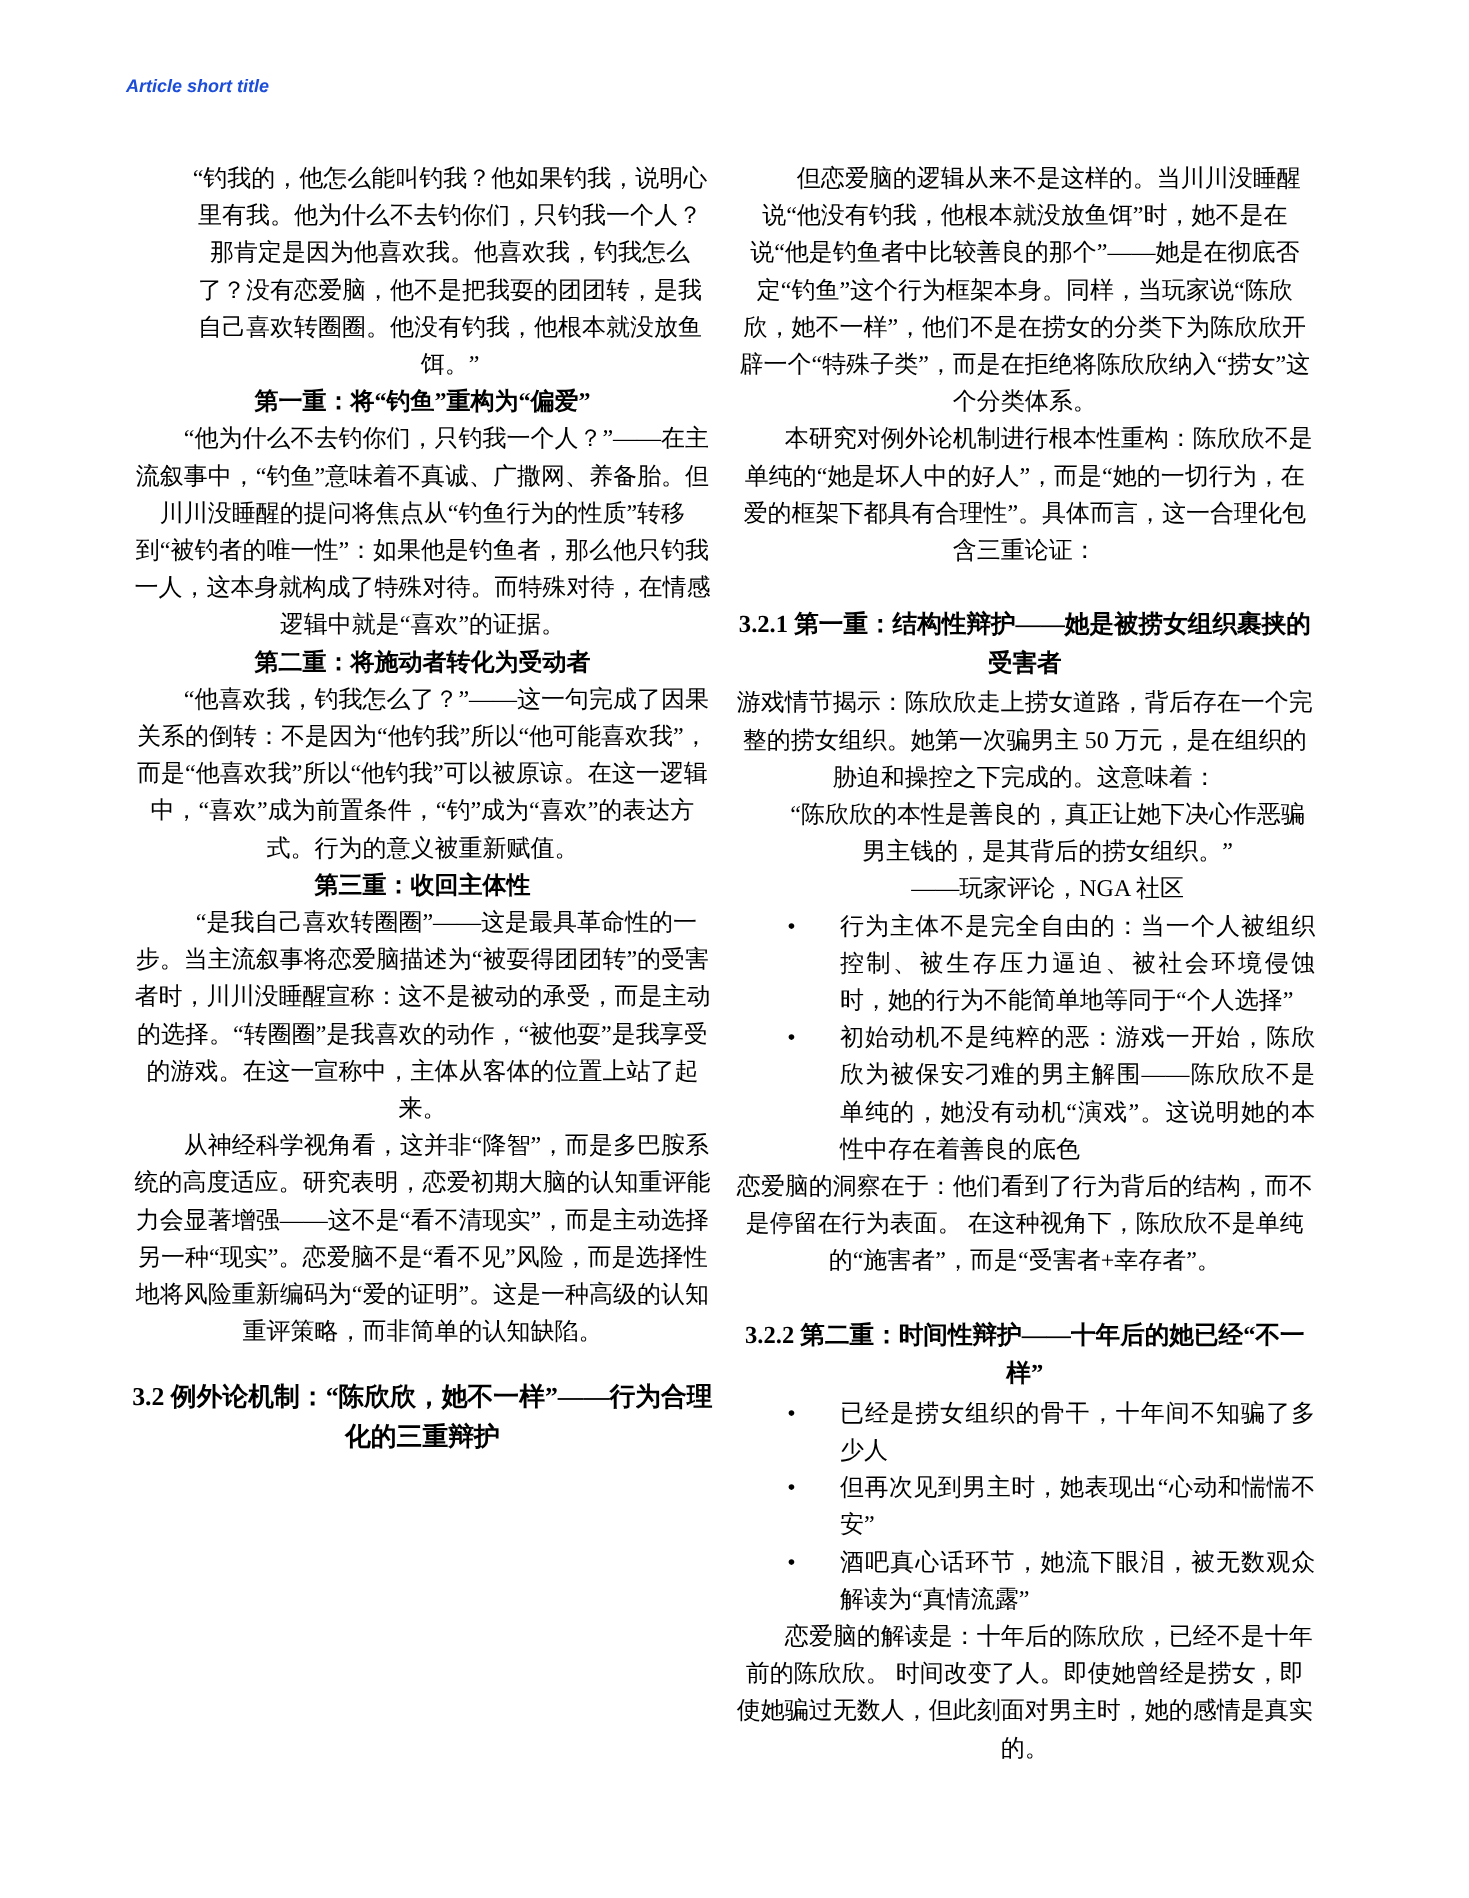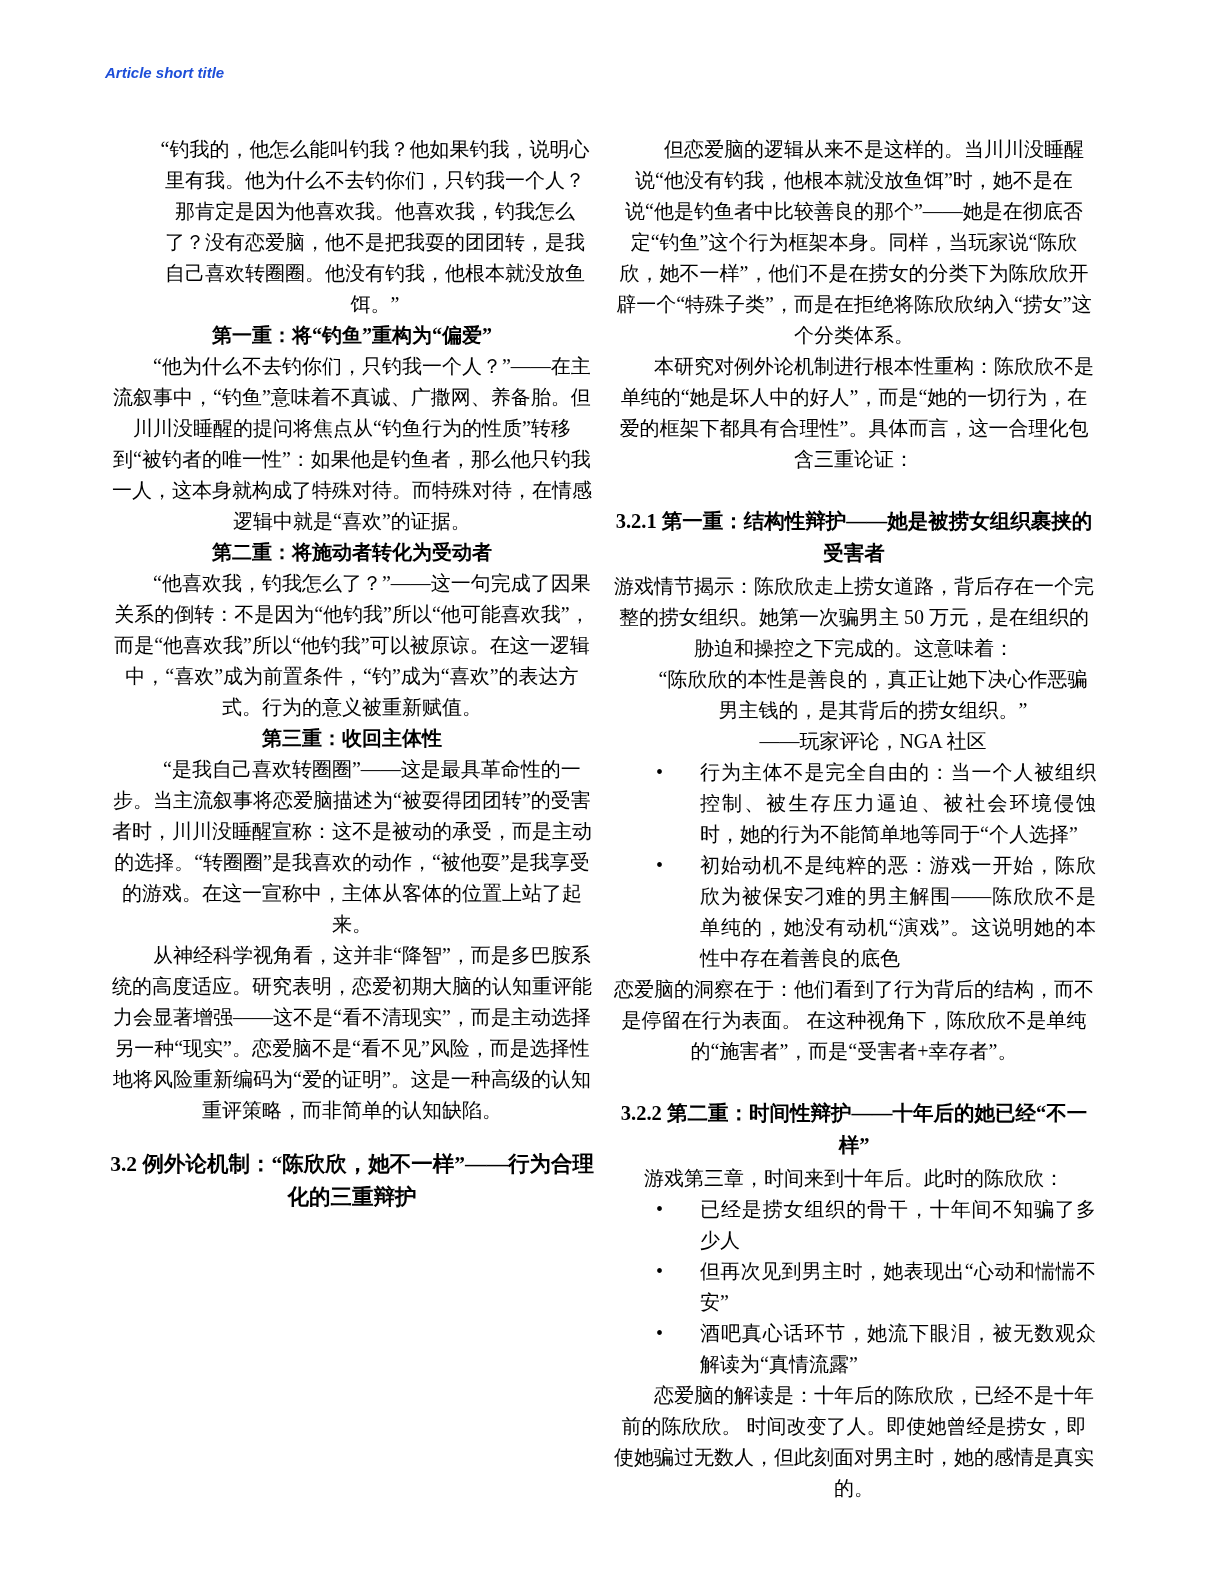--- a/index.html
+++ b/index.html
@@ -98,20 +98,19 @@
   <div class="quote-block-r">
     <p>“陈欣欣的本性是善良的，真正让她下决心作恶骗男主钱的，是其背后的捞女组织。”</p>
     <p>——玩家评论，NGA 社区</p>
   </div>
   <ul class="bullets">
     <li><span class="marker">•</span><b>行为主体不是完全自由的：</b><span>当一个人被组织控制、被生存压力逼迫、被社会环境侵蚀时，她的行为不能简单地等同于“个人选择”</span></li>
     <li><span class="marker">•</span><b>初始动机不是纯粹的恶：</b><span>游戏一开始，陈欣欣为被保安刁难的男主解围——陈欣欣不是单纯的，她没有动机“演戏”。这说明她的本性中存在着善良的底色</span></li>
   </ul>
   <p><span>恋爱脑的洞察在于：</span><b>他们看到了行为背后的结构，而不是停留在行为表面。</b><span> 在这种视角下，陈欣欣不是单纯的“施害者”，而是“受害者+幸存者”。</span></p>
   <p class="sub-h">3.2.2 第二重：时间性辩护——十年后的她已经“不一样”</p>
-  <p>游戏第三章，时间来到十年后。此时的陈欣欣：</p>
   <ul class="bullets">
     <li><span class="marker">•</span><span>已经是捞女组织的骨干，十年间不知骗了多少人</span></li>
     <li><span class="marker">•</span><span>但再次见到男主时，她表现出“心动和惴惴不安”</span></li>
     <li><span class="marker">•</span><span>酒吧真心话环节，她流下眼泪，被无数观众解读为“真情流露”</span></li>
   </ul>
   <p class="indent">恋爱脑的解读是：十年后的陈欣欣，已经不是十年前的陈欣欣。 时间改变了人。即使她曾经是捞女，即使她骗过无数人，但此刻面对男主时，她的感情是真实的。</p>
 </div>
 
 </body></html>

